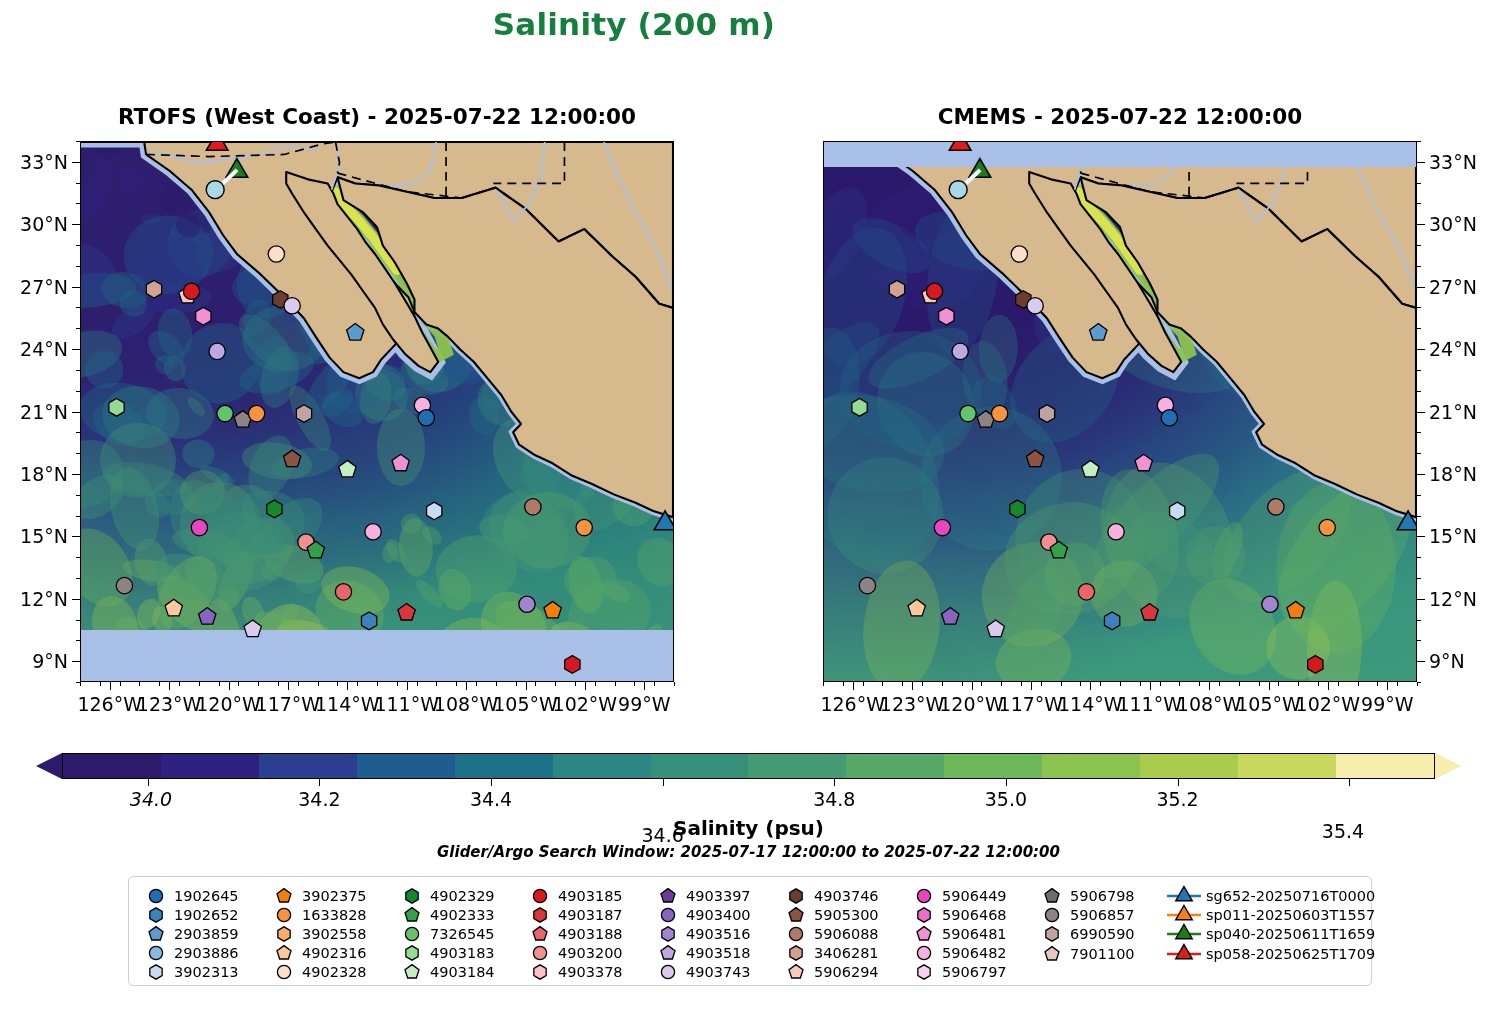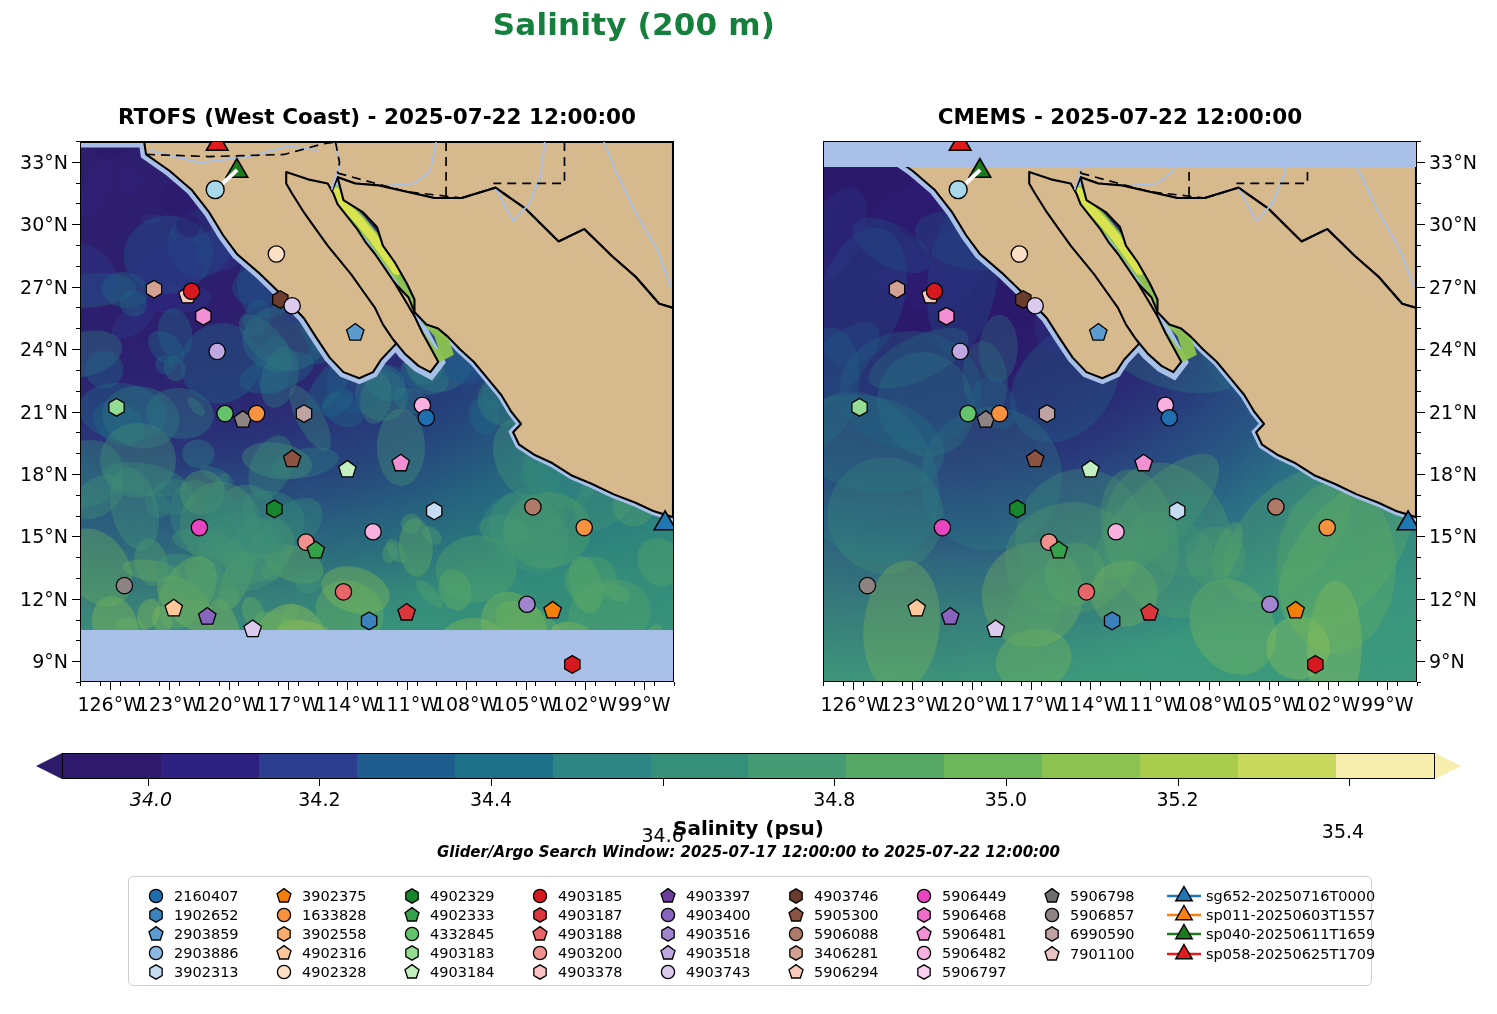--- a/index.html
+++ b/index.html
@@ -550,21 +550,21 @@
 <div id="cbar-sub" style="top: 843px;">Glider/Argo Search Window: 2025-07-17 12:00:00 to 2025-07-22 12:00:00</div>
 
 <div id="legend" style="left: 128px; top: 876px; width: 1244px; height: 110px;">
     <div class="lg-col" style="flex: 0 0 128px;">
       <div class="lg-item">
         <span class="lg-mark">
           <svg width="20" height="20" viewBox="0 0 20 20">
             <circle cx="10" cy="10" r="6.6" fill="#1f6fb0" stroke="#000" stroke-width="1.3"></circle>
           </svg>
         </span>
-        <span class="lg-text">2160407</span>
+        <span class="lg-text">1902645</span>
       </div>
       <div class="lg-item">
         <span class="lg-mark">
           <svg width="20" height="20" viewBox="0 0 20 20">
             <polygon points="10.00,2.87 16.17,6.44 16.17,13.56 10.00,17.13 3.83,13.56 3.83,6.44" fill="#3b82bd" stroke="#000" stroke-width="1.3"></polygon>
           </svg>
         </span>
         <span class="lg-text">1902652</span>
       </div>
       <div class="lg-item">
@@ -650,21 +650,21 @@
           </svg>
         </span>
         <span class="lg-text">4902333</span>
       </div>
       <div class="lg-item">
         <span class="lg-mark">
           <svg width="20" height="20" viewBox="0 0 20 20">
             <circle cx="10" cy="10" r="6.6" fill="#64c46c" stroke="#000" stroke-width="1.3"></circle>
           </svg>
         </span>
-        <span class="lg-text">4332845</span>
+        <span class="lg-text">7326545</span>
       </div>
       <div class="lg-item">
         <span class="lg-mark">
           <svg width="20" height="20" viewBox="0 0 20 20">
             <polygon points="10.00,2.87 16.17,6.44 16.17,13.56 10.00,17.13 3.83,13.56 3.83,6.44" fill="#94dc94" stroke="#000" stroke-width="1.3"></polygon>
           </svg>
         </span>
         <span class="lg-text">4903183</span>
       </div>
       <div class="lg-item">

